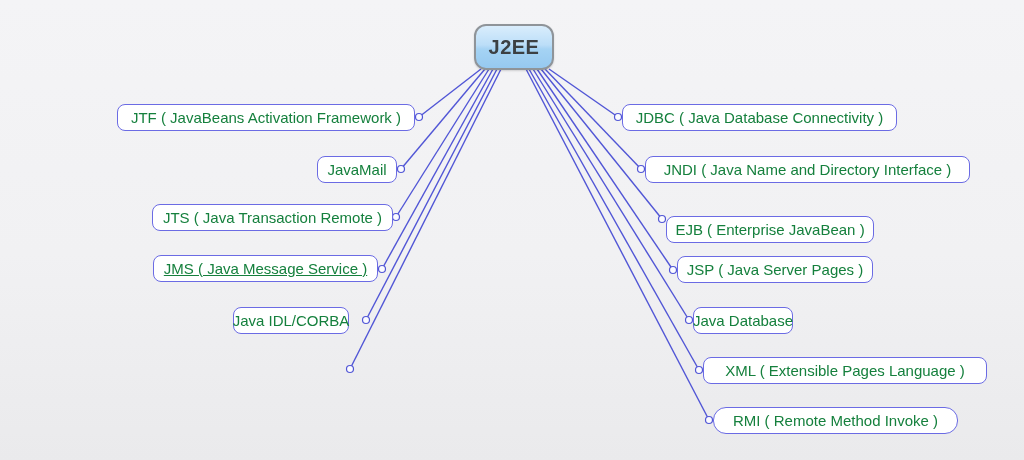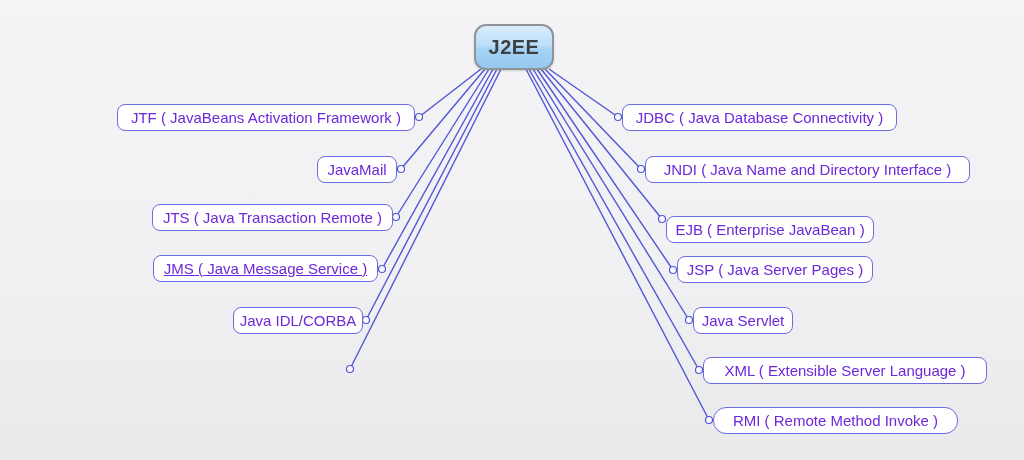--- a/index.html
+++ b/index.html
@@ -15,21 +15,21 @@
   }
   .edges{position:absolute;left:0;top:0;width:1024px;height:460px;}
   .node{
     position:absolute;
     box-sizing:border-box;
     height:27px;
     background:#ffffff;
     border:1.6px solid #6b6be4;
     border-radius:8px;
     display:flex;align-items:center;justify-content:center;
-    font-size:15px;color:#6d28d9;
+    font-size:15px;color:#15803d;
     white-space:nowrap;
     padding:0 9px;
     cursor:default;
   }
   .root-node{
     position:absolute;
     left:474px;top:24px;width:80px;height:46px;
     box-sizing:border-box;
     border:2px solid #8f9499;
     border-radius:12px;
@@ -111,24 +111,24 @@
       <circle cx="709" cy="420" r="3.5"></circle>
     </g>
   </svg>
 
   <div class="root-node">J2EE</div>
 
   <div class="node" style="left:117px;top:104px;width:298px;">JTF ( JavaBeans Activation Framework )</div>
   <div class="node" style="left:317px;top:156px;width:80px;">JavaMail</div>
   <div class="node" style="left:152px;top:204px;width:241px;">JTS ( Java Transaction Remote )</div>
   <div class="node" style="left:153px;top:255px;width:225px;text-decoration:underline;">JMS ( Java Message Service )</div>
-  <div class="node" style="left:233px;top:307px;width:130px;">Java IDL/CORBA</div>
+  <div class="node" style="left:233px;top:307px;width:116px;">Java IDL/CORBA</div>
 
 
   <div class="node" style="left:622px;top:104px;width:275px;">JDBC ( Java Database Connectivity )</div>
   <div class="node" style="left:645px;top:156px;width:325px;">JNDI ( Java Name and Directory Interface )</div>
   <div class="node" style="left:666px;top:206px;width:208px;margin-top:10px;">EJB ( Enterprise JavaBean )</div>
   <div class="node" style="left:677px;top:256px;width:196px;">JSP ( Java Server Pages )</div>
-  <div class="node" style="left:693px;top:307px;width:100px;">Java Servlet</div>
-  <div class="node" style="left:703px;top:357px;width:284px;">XML ( Extensible Server Language )</div>
+  <div class="node" style="left:693px;top:307px;width:100px;">Java Database</div>
+  <div class="node" style="left:703px;top:357px;width:284px;">XML ( Extensible Pages Language )</div>
   <div class="node" style="left:713px;top:407px;width:245px;border-radius:13px;">RMI ( Remote Method Invoke )</div>
 
 </div>
 
 </body></html>

